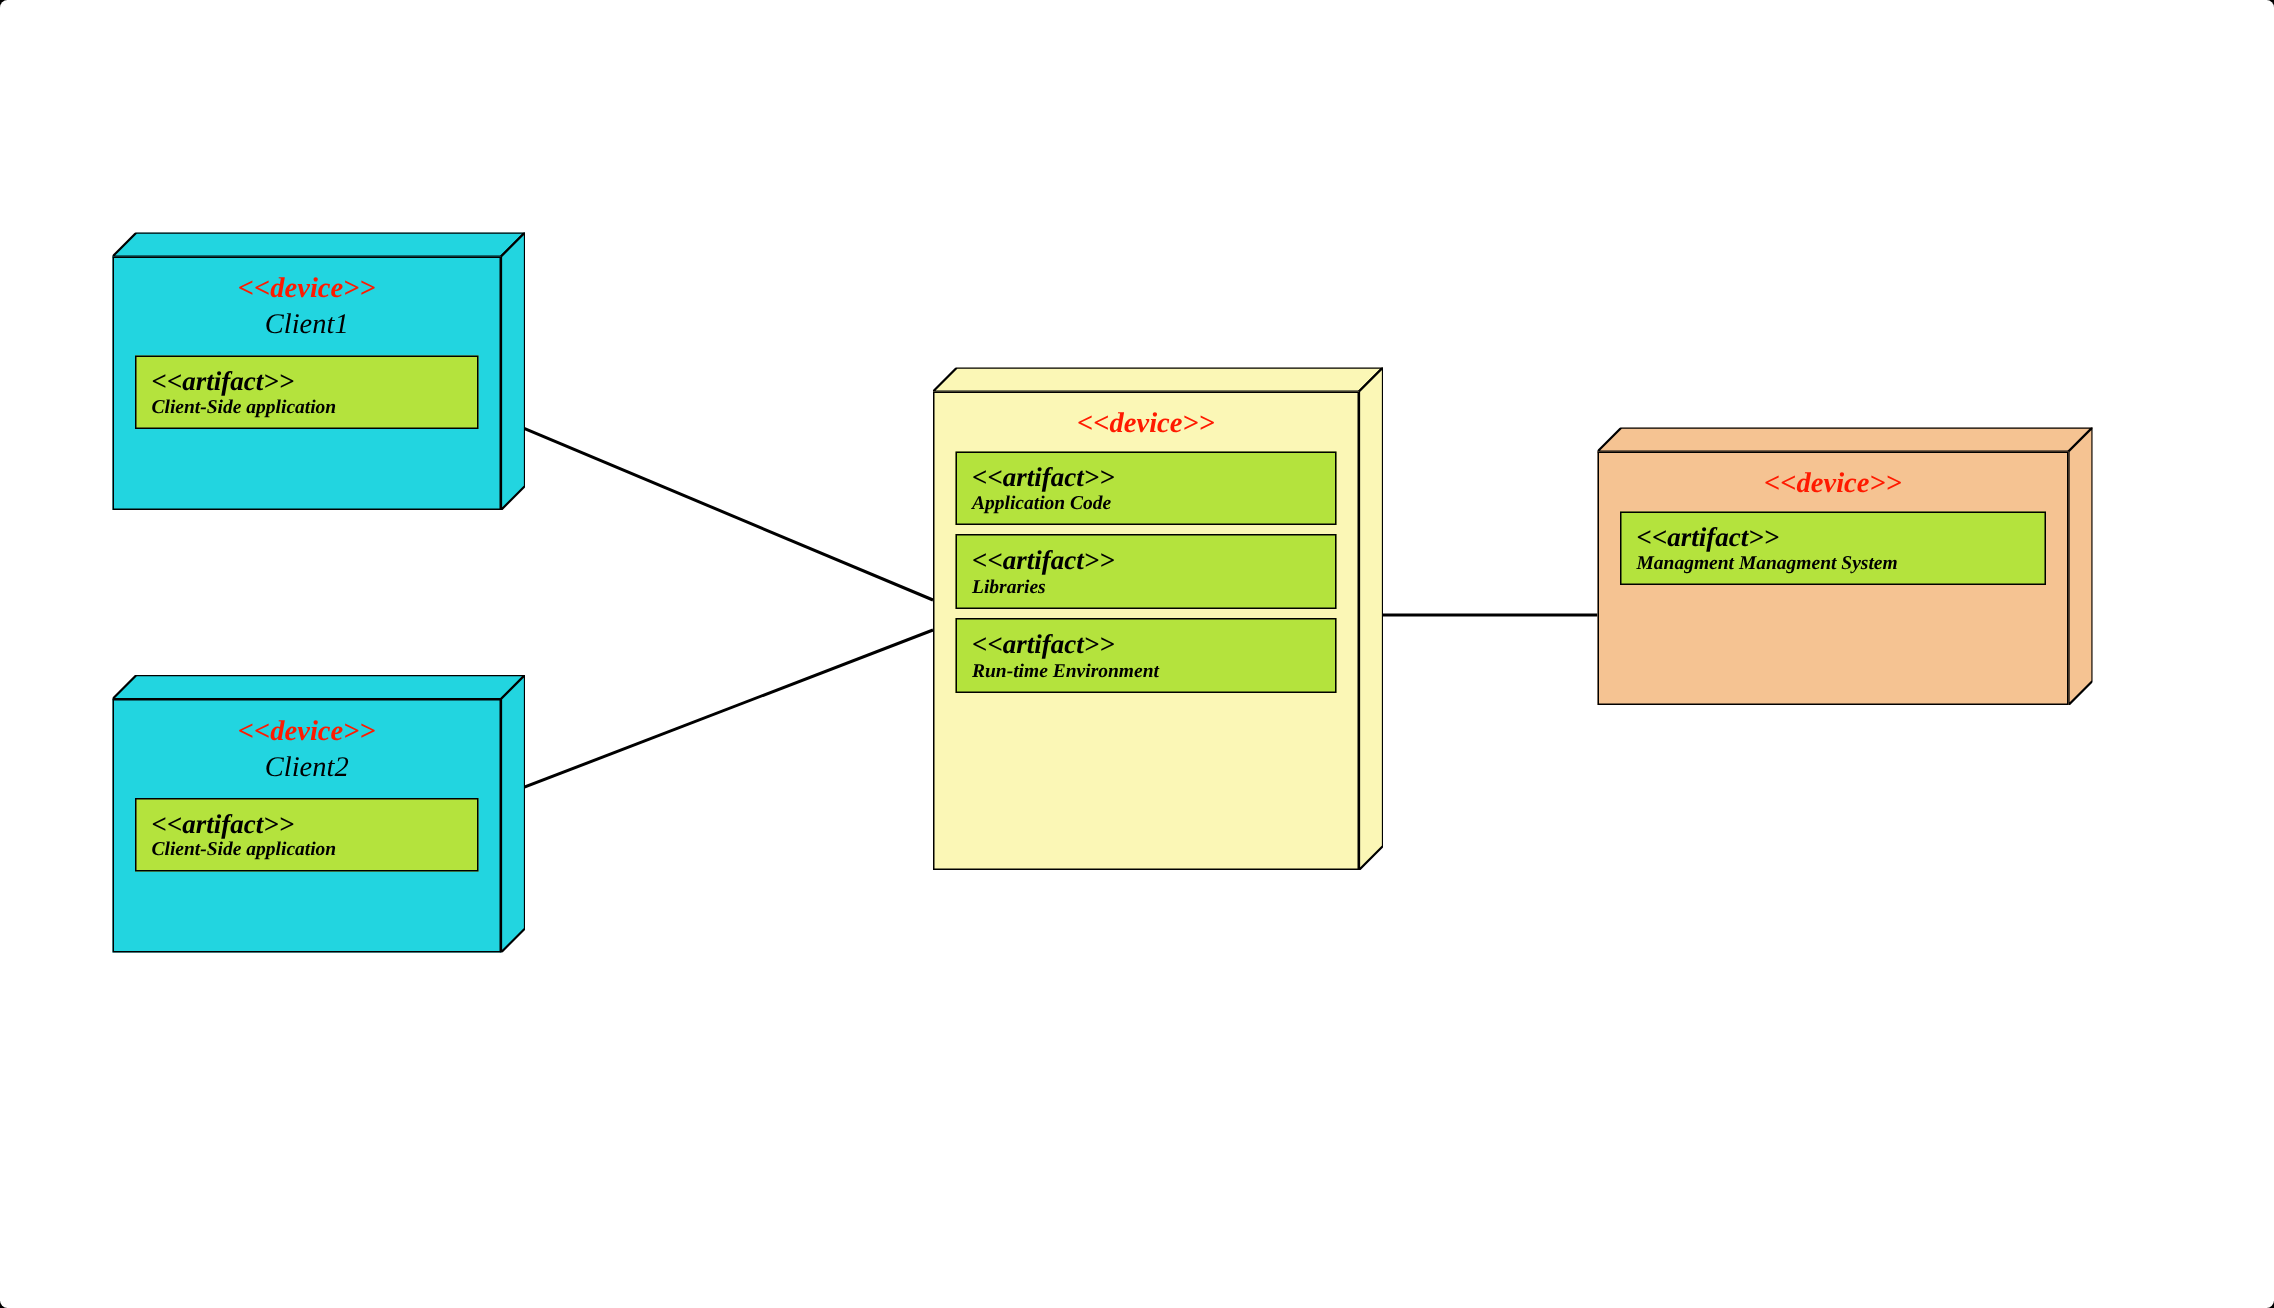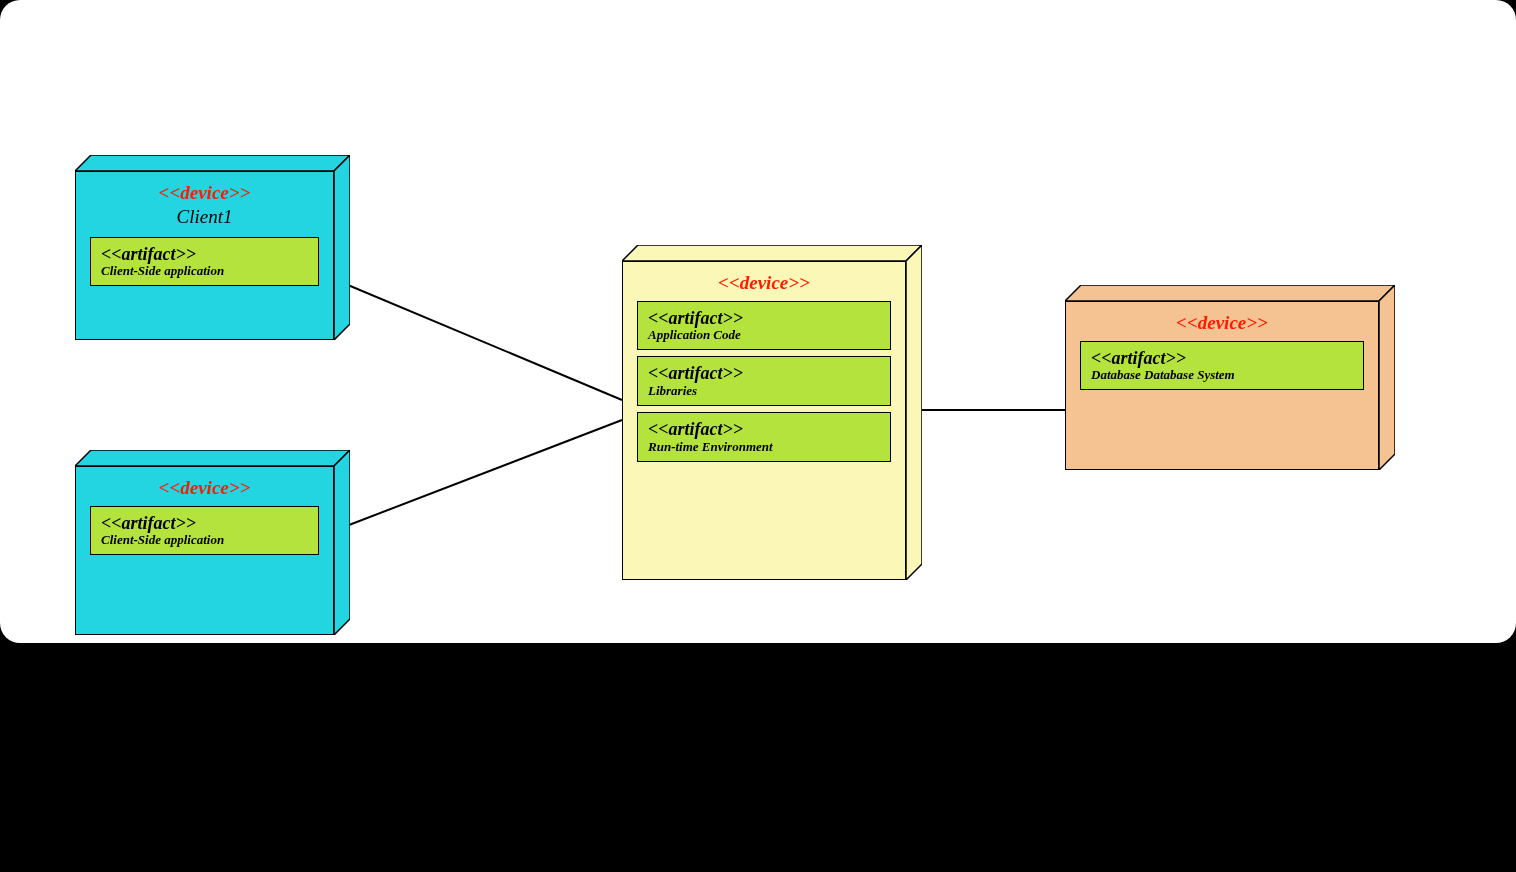--- a/index.html
+++ b/index.html
@@ -8,23 +8,23 @@
     width: 1516px;
     height: 872px;
     background: #000;
     font-family: "Times New Roman", Times, serif;
   }
   .canvas {
     position: absolute;
     left: 0;
     top: 0;
     width: 1516px;
-    height: 643px;
+    height: 872px;
     background: #fff;
-    border-radius: 20px;
+    border-radius: 5px;
   }
   svg.connectors {
     position: absolute;
     left: 0;
     top: 0;
     width: 1516px;
     height: 872px;
     pointer-events: none;
   }
 
@@ -113,20 +113,21 @@
     </div>
   </div>
 
   <div class="node3d" style="left:75px; top:450px; width:275px; height:185px;">
     <svg class="poly-top" width="275" height="185">
       <polygon points="0,16 16,0 275,0 259,16" fill="#22d5e0" stroke="#000" stroke-width="1.5"></polygon>
       <polygon points="259,16 275,0 275,169 259,185" fill="#22d5e0" stroke="#000" stroke-width="1.5"></polygon>
     </svg>
     <div class="front fill-cyan" style="left:0; top:16px; width:259px; height:169px;">
       <div class="stereo">&lt;&lt;device&gt;&gt;</div>
+      <div class="title">Client2</div>
       <div class="artifact">
         <div class="a-stereo">&lt;&lt;artifact&gt;&gt;</div>
         <div class="a-title">Client-Side application</div>
       </div>
     </div>
   </div>
 
   <div class="node3d" style="left:622px; top:245px; width:300px; height:335px;">
     <svg class="poly-top" width="300" height="335">
       <polygon points="0,16 16,0 300,0 284,16" fill="#fbf7b6" stroke="#000" stroke-width="1.5"></polygon>
@@ -151,18 +152,18 @@
 
   <div class="node3d" style="left:1065px; top:285px; width:330px; height:185px;">
     <svg class="poly-top" width="330" height="185">
       <polygon points="0,16 16,0 330,0 314,16" fill="#f5c392" stroke="#000" stroke-width="1.5"></polygon>
       <polygon points="314,16 330,0 330,169 314,185" fill="#f5c392" stroke="#000" stroke-width="1.5"></polygon>
     </svg>
     <div class="front fill-orange" style="left:0; top:16px; width:314px; height:169px;">
       <div class="stereo">&lt;&lt;device&gt;&gt;</div>
       <div class="artifact">
         <div class="a-stereo">&lt;&lt;artifact&gt;&gt;</div>
-        <div class="a-title">Database Database System</div>
+        <div class="a-title">Managment Managment System</div>
       </div>
     </div>
   </div>
 
 </div>
 
 </body></html>

